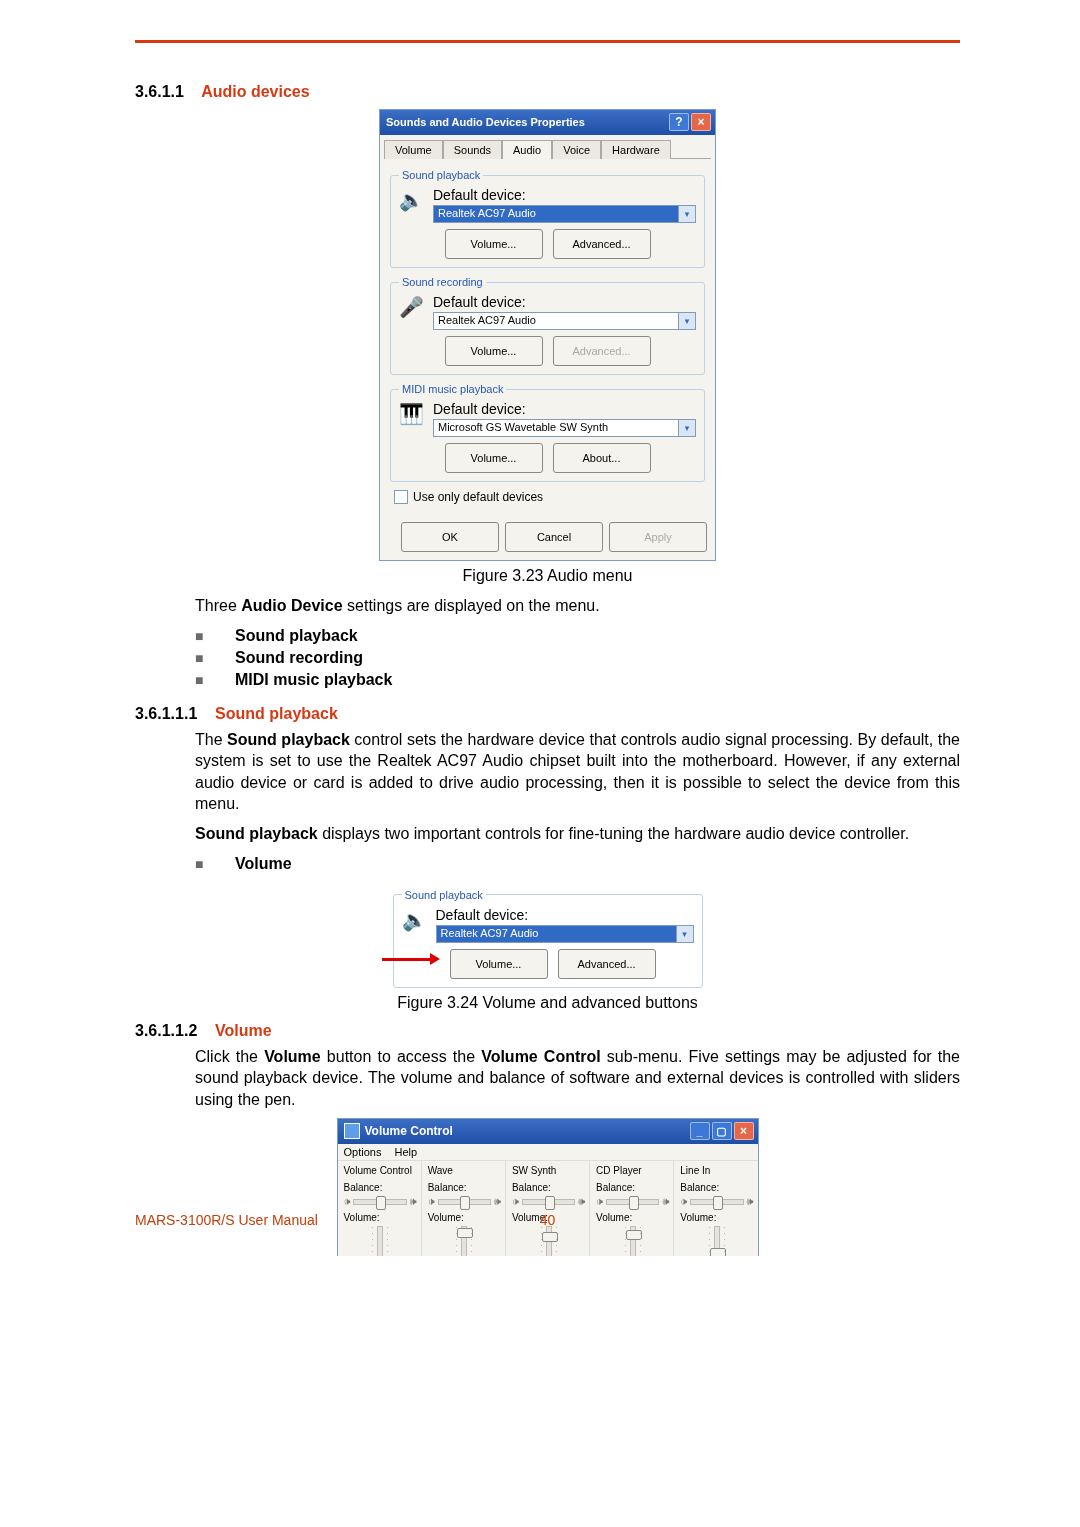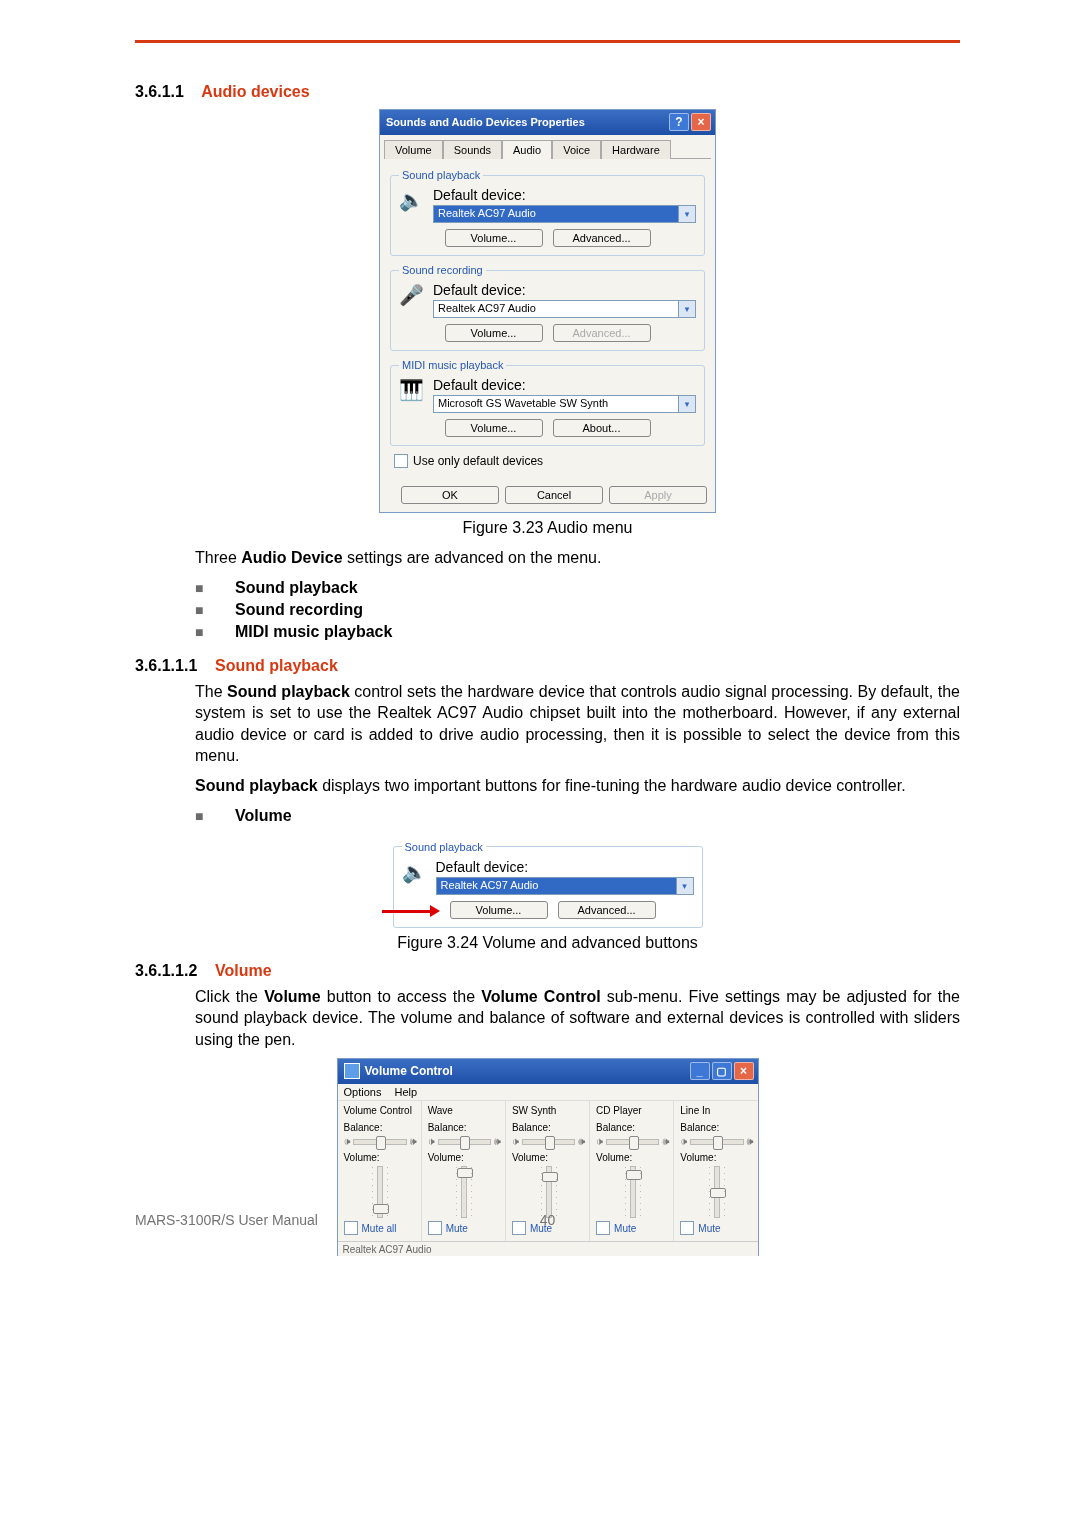--- a/index.html
+++ b/index.html
@@ -57,21 +57,21 @@
     width: 40px;
     color: #6b6b6b;
     font-size: 14px;
   }
   .footer {
     position: absolute;
     bottom: 28px;
     left: 135px;
     right: 120px;
     font-size: 14px;
-    color: #737373;
+    color: #c2410c;
     display: flex;
   }
   .footer .pg { position:absolute; left:50%; transform:translateX(-50%); }
 
   
   .win {
     width: 335px;
     margin: 8px auto 4px auto;
     border: 1px solid #7a9cc6;
     background: #f4f3ee;
@@ -140,21 +140,21 @@
   .dropdown.selected .dd-text{ background:#316ac5; color:#fff;}
   .dd-text { flex:1; padding:1px 4px; font-size:11px; overflow:hidden; white-space:nowrap;}
   .dd-arrow {
     width:16px; background:#dbe6f4;
     display:flex; align-items:center; justify-content:center;
     color:#316ac5; font-size:9px;
     border-left:1px solid #7f9db9;
   }
   .btn-row { display:flex; justify-content:center; gap:10px; margin-top:6px;}
   .xp-btn {
-    min-width:80px; padding:2px 8px;
+    min-width:80px; padding:8px 8px;
     background:#f4f3ee; border:1px solid #888; border-radius:3px;
     font-size:11px; text-align:center;
   }
   .xp-btn.disabled { color:#a9a9a9; }
   .chk-row { display:flex; align-items:center; gap:5px; font-size:12px; margin:4px 0 6px 4px;}
   .chk { width:12px; height:12px; border:1px solid #7f9db9; background:#fff; }
   .dlg-btn-row { display:flex; justify-content:flex-end; gap:6px; padding:6px 8px 8px 8px;}
 
   
   .snippet {
@@ -314,38 +314,38 @@
     <div class="dlg-btn-row">
       <div class="xp-btn">OK</div>
       <div class="xp-btn">Cancel</div>
       <div class="xp-btn disabled">Apply</div>
     </div>
   </div>
 
   <div class="fig-caption">Figure 3.23 Audio menu</div>
 
   <div class="body-text">
-    <span>Three </span><b>Audio Device</b><span> settings are advanced on the menu.</span>
+    <span>Three </span><b>Audio Device</b><span> settings are displayed on the menu.</span>
   </div>
   <ul class="square">
     <li>Sound playback</li>
     <li>Sound recording</li>
     <li>MIDI music playback</li>
   </ul>
 
   <div class="sec-heading">
     <span class="sec-num">3.6.1.1.1</span>
     <span>&nbsp;&nbsp;</span>
     <span class="sec-title">Sound playback</span>
   </div>
   <div class="body-text">
     <span>The </span><b>Sound playback</b><span> control sets the hardware device that controls audio signal processing. By default, the system is set to use the Realtek AC97 Audio chipset built into the motherboard. However, if any external audio device or card is added to drive audio processing, then it is possible to select the device from this menu.</span>
   </div>
   <div class="body-text">
-    <b>Sound playback</b><span> displays two important buttons for fine-tuning the hardware audio device controller.</span>
+    <b>Sound playback</b><span> displays two important controls for fine-tuning the hardware audio device controller.</span>
   </div>
   <ul class="square">
     <li>Volume</li>
   </ul>
 
   <div class="snippet">
     <fieldset class="group">
       <legend>Sound playback</legend>
       <div class="dev-row">
         <div class="dev-icon">🔈</div>

